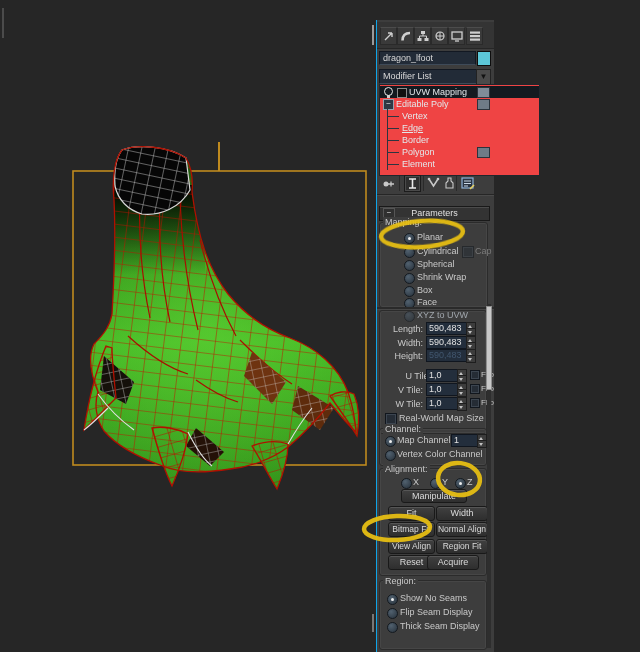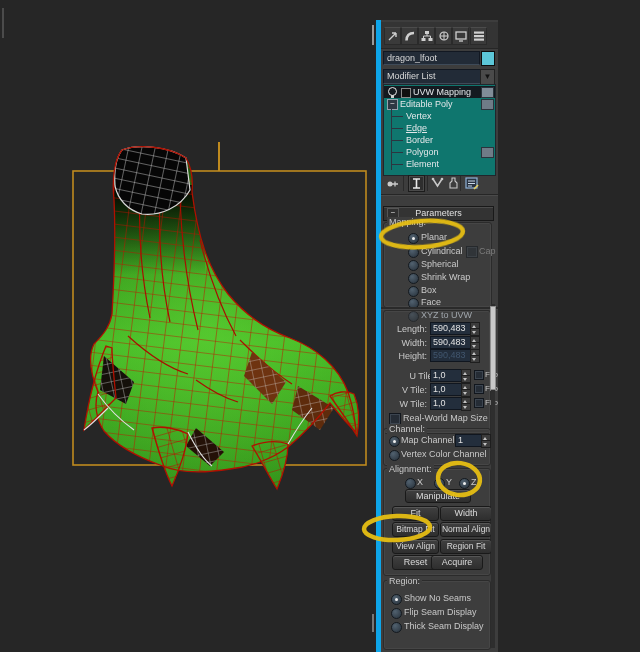--- a/index.html
+++ b/index.html
@@ -1,31 +1,31 @@
 <!DOCTYPE html>
 <html><head>
 <meta charset="utf-8">
 <style>
   html,body{margin:0;padding:0;background:#262626;}
   #stage{position:relative;width:640px;height:652px;background:#262626;overflow:hidden;
          font-family:"Liberation Sans",sans-serif;color:#cfcfcf;font-size:9px;}
   .abs{position:absolute;}
   
   #panel{position:absolute;left:376px;top:20px;width:117px;height:632px;background:#3d3d3d;
-         border-left:5px solid #0ea5e9;}
+         border-left:1px solid #0ea5e9;}
   .tabrow{position:absolute;left:0;top:2px;width:117px;height:26px;background:#343434;
           border-bottom:1px solid #262626;}
   .tabbtn{position:absolute;top:5px;width:15px;height:16px;background:#3a3a3a;border:1px solid #2a2a2a;
           border-top-color:#4c4c4c;display:flex;align-items:center;justify-content:center;}
   .field{background:#222b37;border:1px solid #121822;border-bottom-color:#3e4a58;color:#d8d8d8;
          font-size:9px;line-height:12px;padding:0 3px;white-space:nowrap;overflow:hidden;}
   .swatch{border:1px solid #0d0d0d;}
   .ddbtn{background:#4a4a4a;border:1px solid #222;color:#111;text-align:center;line-height:13px;font-size:8px;}
   
-  .stack{position:absolute;background:#0f766e;border:1px solid #20262c;}
+  .stack{position:absolute;background:#ef4444;border:1px solid #20262c;padding-left:48px;}
   .srow{position:absolute;left:0;width:100%;height:12px;line-height:12px;color:#e3e7ea;white-space:nowrap;}
   .srow.sel{background:#141a20;}
   .treev{position:absolute;width:1px;background:#2c3540;}
   .treeh{position:absolute;height:1px;background:#2c3540;}
   .sqico{position:absolute;width:11px;height:9px;background:#7e8a96;border:1px solid #2b333c;}
   .expbox{position:absolute;width:9px;height:9px;background:#2e3944;border:1px solid #97a2ae;
           color:#e8e8e8;font-size:8px;line-height:7px;text-align:center;}
   .bulb{position:absolute;width:7px;height:7px;border:1px solid #e6e6e6;border-radius:50%;}
   .bulb:after{content:"";position:absolute;left:2px;top:7px;width:3px;height:3px;background:#cfcfcf;}
   .mico{position:absolute;width:8px;height:8px;background:#101010;border:1px solid #8a8a8a;}

